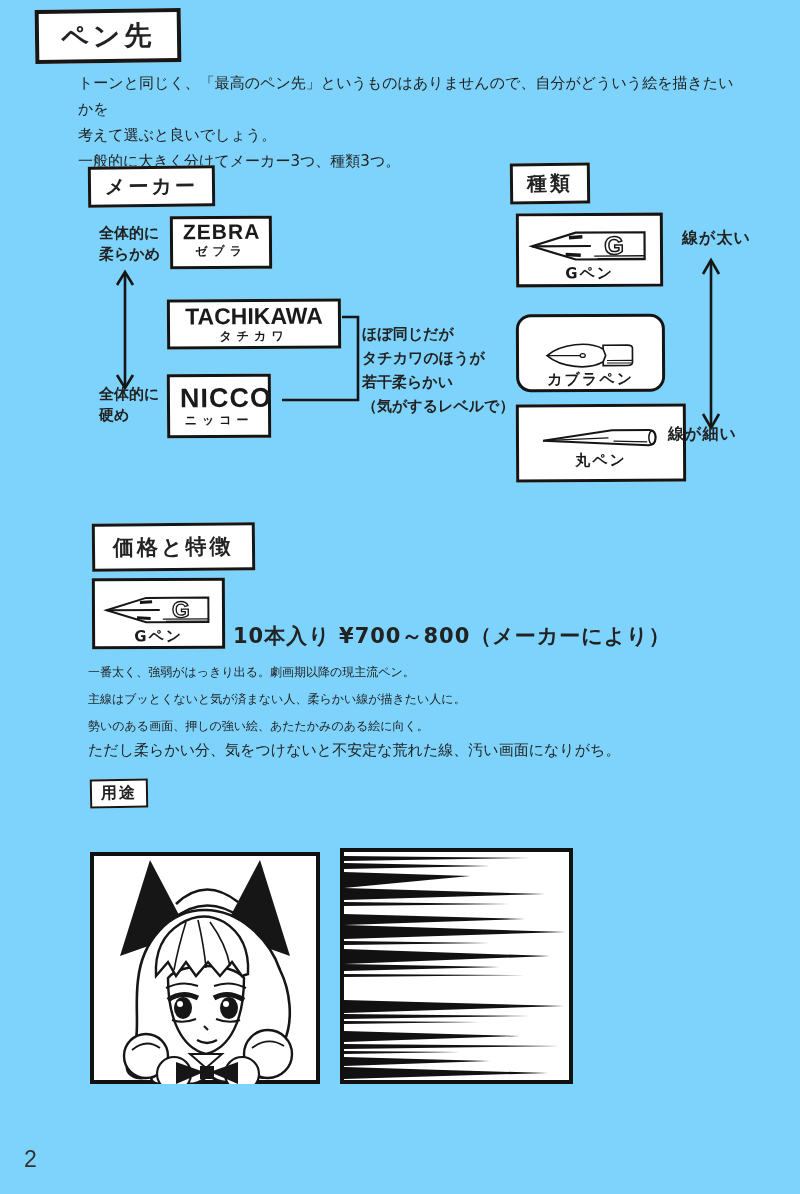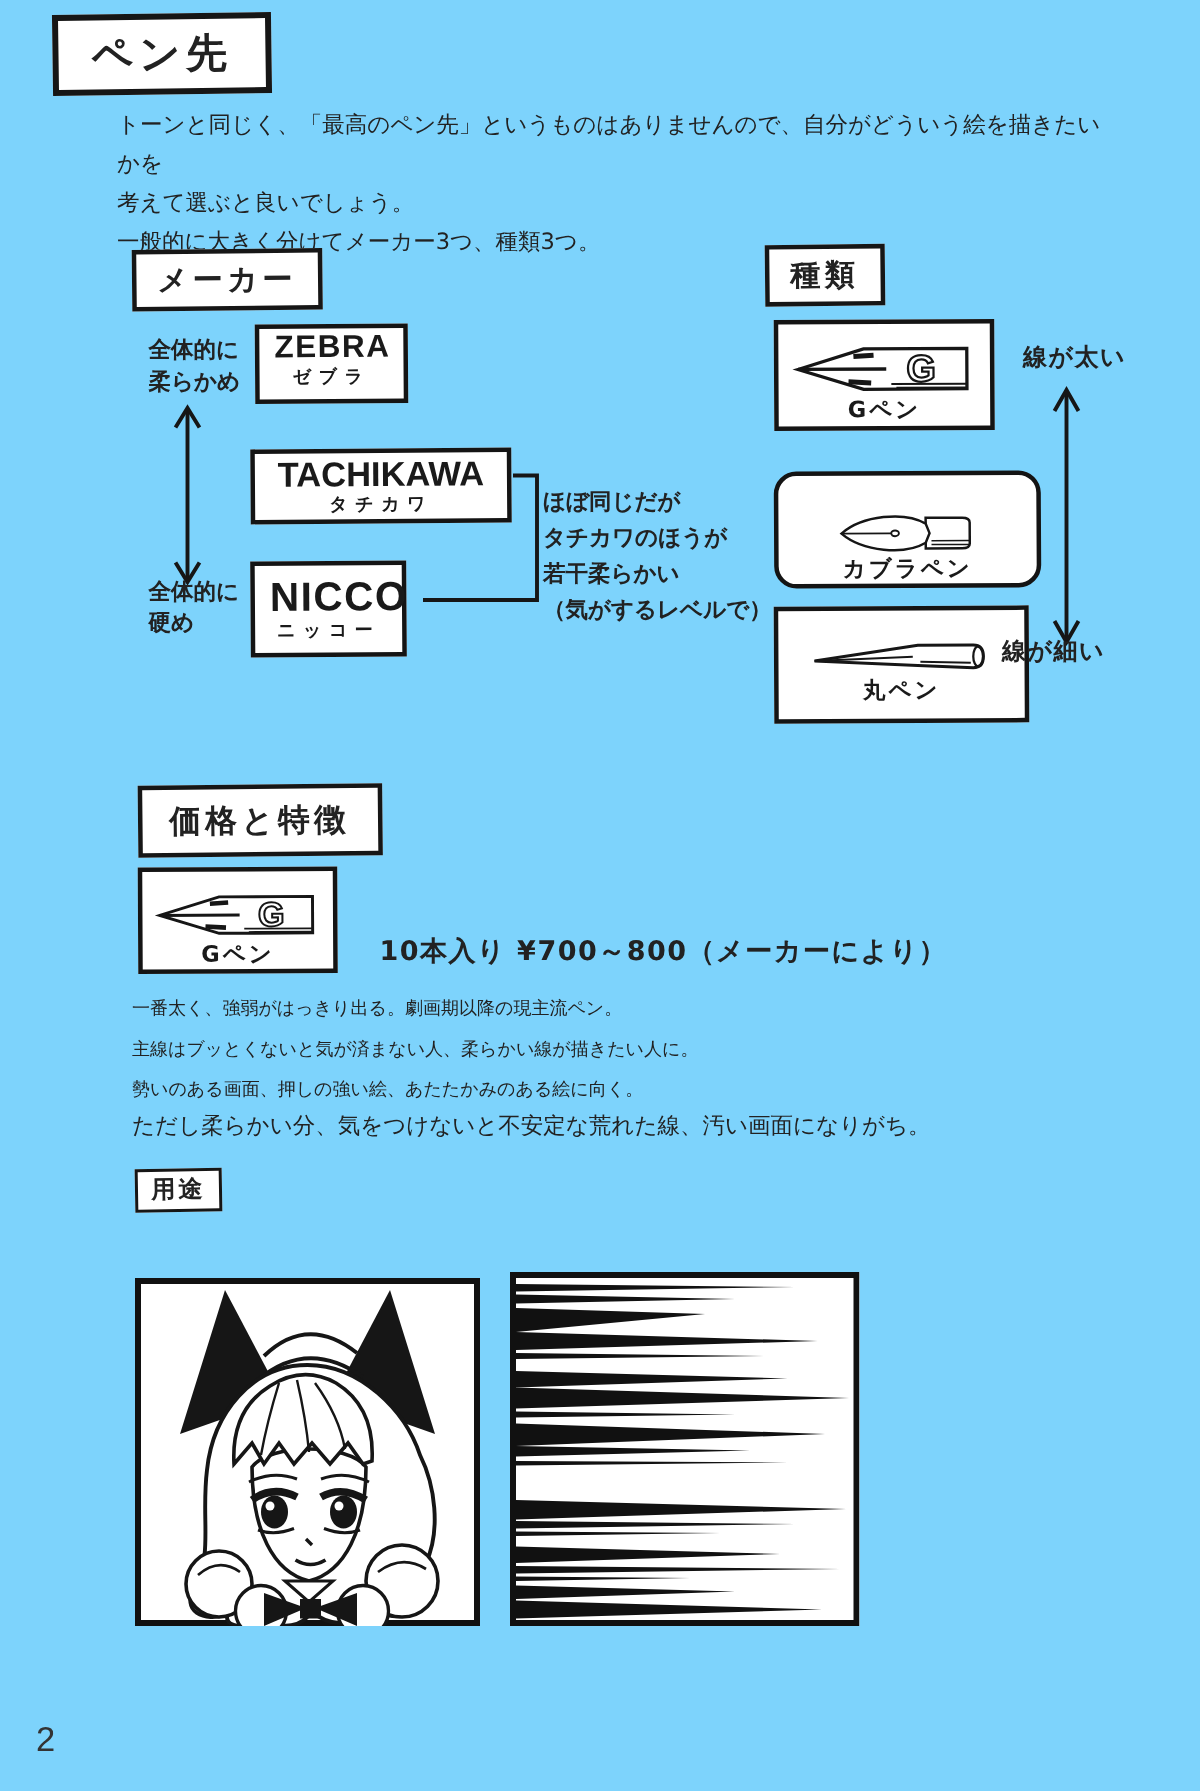--- a/index.html
+++ b/index.html
@@ -43,31 +43,31 @@
   .hard-note { left:99px; top:384px; }
 
   .maker-note { left:362px; top:322px; font-size:15px; line-height:24px; font-weight:bold; }
 
   .pen-box { position:absolute; border:3.5px solid #141414; background:#fff;
     display:flex; flex-direction:column; align-items:center; justify-content:flex-start;
     transform:rotate(-0.3deg); }
   .pen-box svg { display:block; }
   .pen-label { font-size:15px; font-weight:bold; letter-spacing:2px; margin-top:-4px; }
   .gpen-type { left:516px; top:213px; width:147px; height:74px; padding-top:8px; }
-  .kabura    { left:516px; top:314px; width:178px; height:78px; padding-top:20px;border-radius:15px; }
+  .kabura    { left:516px; top:314px; width:149px; height:78px; padding-top:20px;border-radius:15px; }
   .maru      { left:516px; top:404px; width:170px; height:78px; padding-top:12px; }
   .gpen-price{ left:92px;  top:578px; width:133px; height:71px; padding-top:8px; }
 
   .axis-label { font-size:16px; font-weight:bold; letter-spacing:1px; }
   .thick-label { left:682px; top:228px; }
   .thin-label  { left:668px; top:424px; }
 
   .arrow-svg, .bracket-svg { position:absolute; }
 
-  .price-text { left:253px; top:622px; font-size:18px; font-weight:bold; letter-spacing:1px; }
+  .price-text { left:233px; top:622px; font-size:21px; font-weight:bold; letter-spacing:1px; }
 
   .desc { left:88px; top:659px; width:640px; font-size:12px; line-height:27px; }
   .caution { left:88px; top:741px; width:660px; font-size:15px;font-family:Liberation Serif, serif; }
 
   .usage-head { left:90px; top:779px; font-size:16px; border-width:2.5px;
     padding:2px 9px; transform:rotate(-1deg); letter-spacing:2px; }
   .usage-list { left:153px; top:781px; font-size:15px; line-height:26px; }
 
   .art-frame { position:absolute; background:#fff; }
   .girl-art { left:90px; top:852px; }

